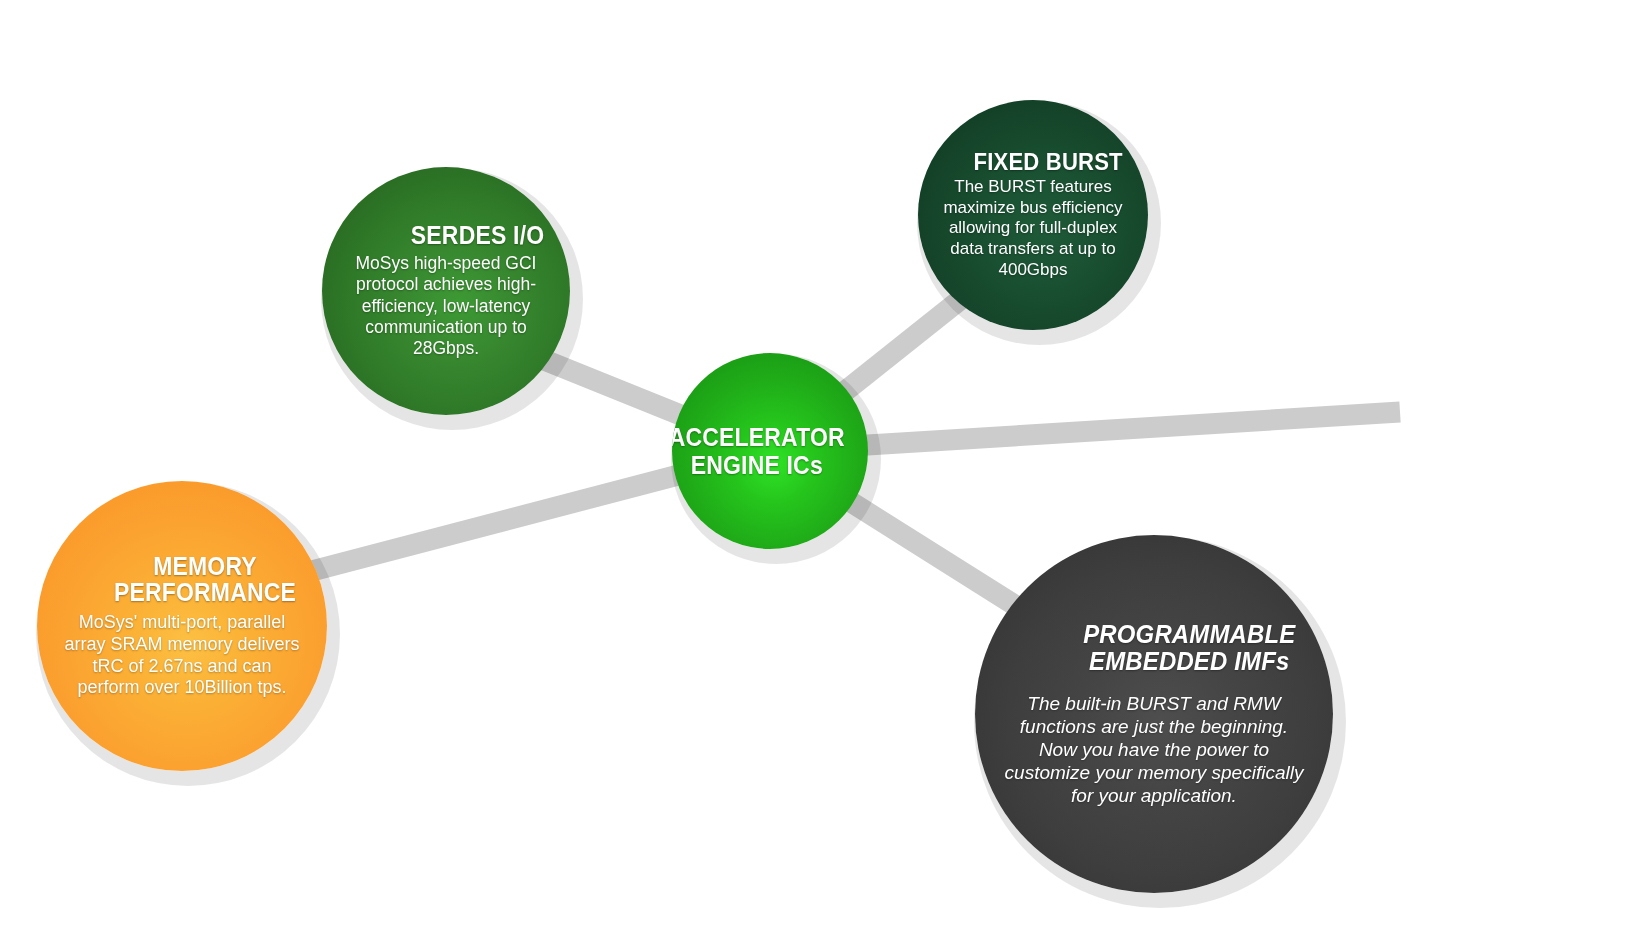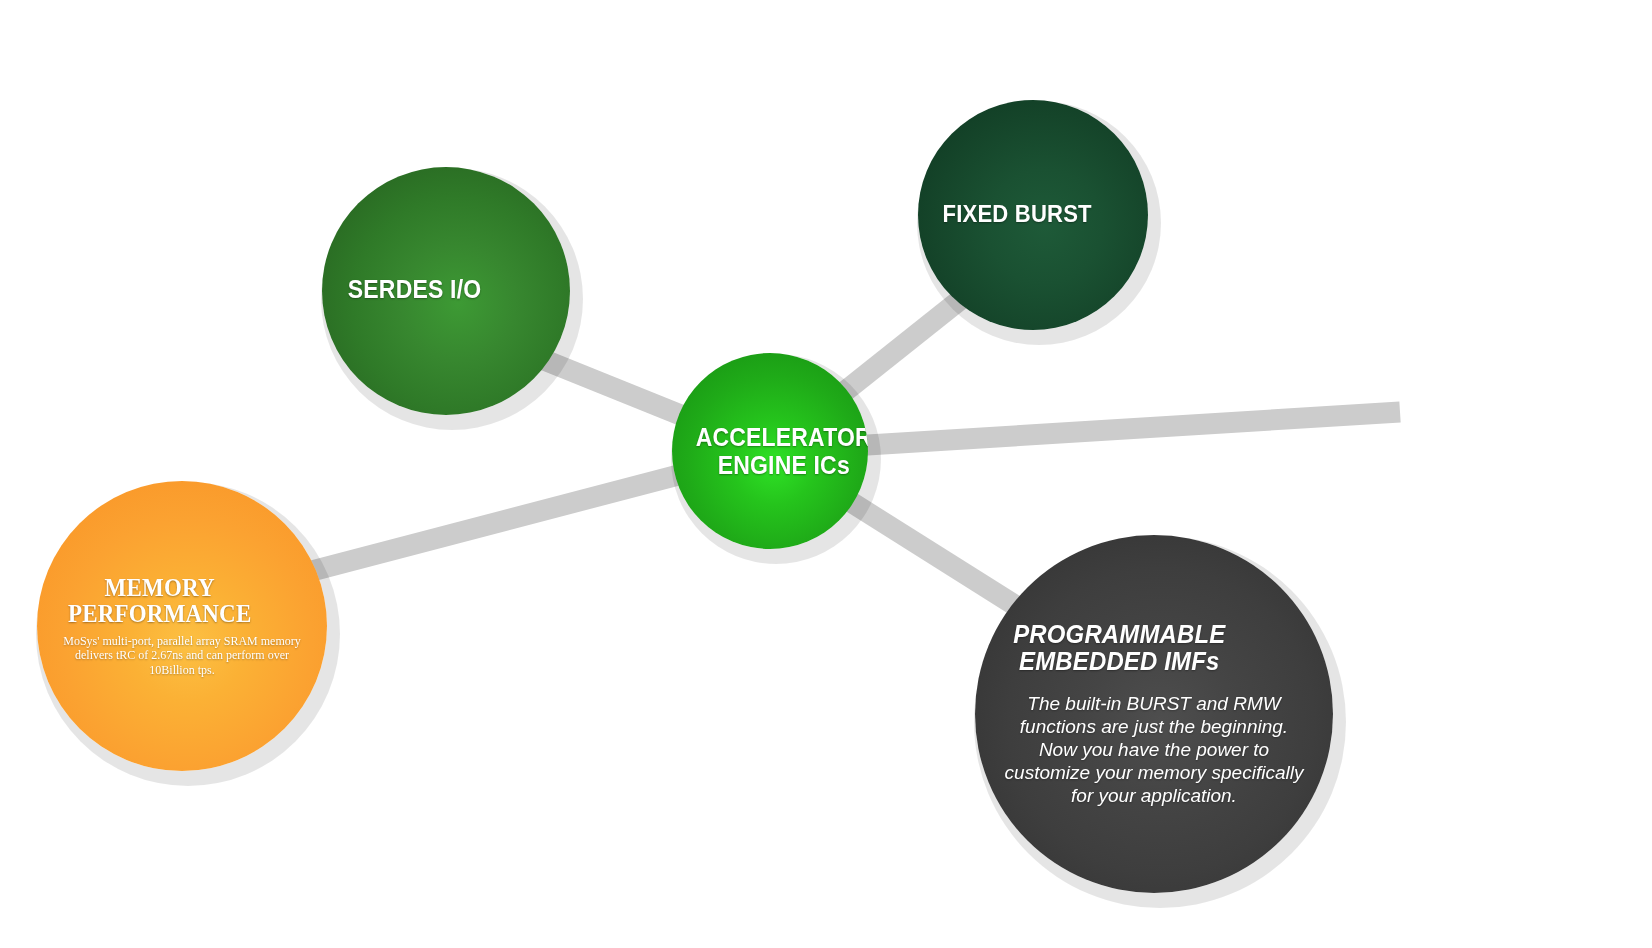--- a/index.html
+++ b/index.html
@@ -37,21 +37,21 @@
     justify-content: center;
     text-align: center;
     color: #ffffff;
     box-shadow: 6px 8px 0px 7px rgba(0,0,0,0.10);
     overflow: hidden;
   }
   .node-inner {
     width: 84%;
     display: flex;
     flex-direction: column;
-    align-items: flex-start;
+    align-items: flex-end;
     justify-content: center;
   }
   .node-title {
     font-weight: bold;
     line-height: 1.06;
     letter-spacing: 0.2px;
     text-shadow: 0 1px 2px rgba(0,0,0,0.35);
     font-stretch: condensed;
     transform: scaleX(0.92);
   }
@@ -107,24 +107,23 @@
   #node-rmws .node-title { font-size: 23px; margin-bottom: 2px; }
   #node-rmws .node-body  { font-size: 16.5px; }
 
   
   #node-memory {
     left: 37px;
     top: 481px;
     width: 290px;
     height: 290px;
     background: radial-gradient(circle at 52% 56%, #fcc043 0%, #fbb135 26%, #fba231 56%, #f99124 100%);
-    font-family: Liberation Serif, serif;
   }
   #node-memory .node-title { font-size: 25px; margin-bottom: 6px; }
-  #node-memory .node-body  { font-size: 12px; }
+  #node-memory .node-body  { font-size: 18px; }
 
   
   #node-imfs {
     left: 975px;
     top: 535px;
     width: 358px;
     height: 358px;
     background: radial-gradient(circle at 52% 52%, #4e4e4e 0%, #454545 28%, #3e3e3e 58%, #2f2f2f 100%);
     font-style: italic;
   }
@@ -142,26 +141,28 @@
       <line x1="770" y1="451" x2="220" y2="595"></line>
       <line x1="770" y1="451" x2="1000" y2="268"></line>
       <line x1="770" y1="451" x2="1400" y2="412"></line>
       <line x1="770" y1="451" x2="1070" y2="640"></line>
     </g>
   </svg>
 
   <div class="node" id="node-serdes">
     <div class="node-inner">
       <div class="node-title">SERDES I/O</div>
+      <div class="node-body">MoSys high-speed GCI protocol achieves high-efficiency, low-latency communication up to 28Gbps.</div>
     </div>
   </div>
 
   <div class="node" id="node-burst">
     <div class="node-inner">
       <div class="node-title">FIXED BURST</div>
+      <div class="node-body">The BURST features maximize bus efficiency allowing for full-duplex data transfers at up to 400Gbps</div>
     </div>
   </div>
 
 
   <div class="node" id="node-memory">
     <div class="node-inner">
       <div class="node-title">
         <div>MEMORY</div>
         <div>PERFORMANCE</div>
       </div>

